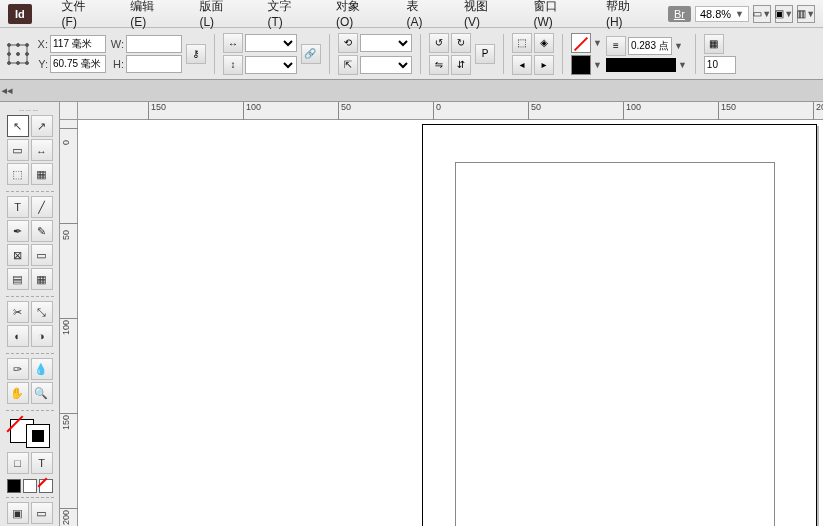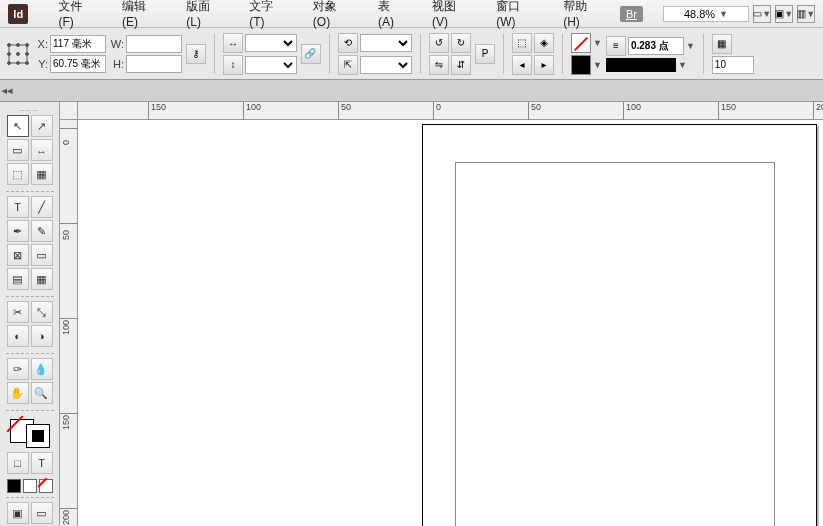--- a/index.html
+++ b/index.html
@@ -4,21 +4,21 @@
 <style>
   * { margin: 0; padding: 0; box-sizing: border-box; font-family: "Microsoft YaHei", Arial, sans-serif; }
   body { background: #f0f0f0; overflow: hidden; width: 823px; height: 526px; }
   
   
   .menubar { height: 28px; background: linear-gradient(#f5f5f5, #e8e8e8); border-bottom: 1px solid #bbb; display: flex; align-items: center; padding-left: 8px; gap: 14px; font-size: 12px; }
   .app-logo { width: 24px; height: 20px; background: #4a2c2a; color: #fff; font-weight: bold; font-size: 11px; display: flex; align-items: center; justify-content: center; border-radius: 2px; margin-right: 8px; }
   .menu-item { padding: 20px 8px; cursor: default; color: #222; }
   .menu-icon-group { margin-left: auto; display: flex; align-items: center; gap: 4px; padding-right: 8px; }
   .br-btn { background:#8a8a8a; color:#fff; padding:2px 6px; font-size:11px; border-radius:2px; display:flex; align-items:center;text-decoration:underline;}
-  .zoom-combo { border:1px solid #bbb; background:#fff; padding:1px 20px; font-size:11px; display:flex; align-items:center; gap:4px;margin-left:16px;}
+  .zoom-combo { border:1px solid #bbb; background:#fff; padding:1px 4px; font-size:11px; display:flex; align-items:center; gap:4px;}
   .dropdown-icon { width:18px; height:18px; border:1px solid #999; background:#eee; display:inline-flex; align-items:center; justify-content:center; font-size:10px;}
   .caret { font-size:9px; color:#555; }
   
   
   .controlbar { height: 52px; background: #e8e8e8; border-bottom: 1px solid #999; display:flex; align-items:center; padding:0 6px; gap:4px; font-size:11px; overflow:hidden;}
   .cb-group { display:flex; flex-direction:column; gap:2px;}
   .cb-row { display:flex; align-items:center; gap:2px;}
   .small-input { width:56px; height:18px; border:1px solid #aaa; background:#fff; font-size:10px; padding:0 2px;}
   .small-combo { width:52px; height:18px; border:1px solid #aaa; background:#fff; font-size:10px;}
   .cb-label { width:14px; text-align:right; color:#444;}
@@ -181,35 +181,35 @@
         <span class="caret">▼</span>
       </div>
     <div class="cb-row">
         <div class="swatch-black"></div>
         <span class="caret">▼</span>
       </div>
   </div>
   <div class="cb-group">
     <div class="cb-row">
         <div class="cb-btn">≡</div>
-        <input class="small-input" style="width: 56px; font-weight: bold;" value="0.283 点">
+        <input class="small-input" style="width: 44px;" value="0.283 点">
         <span class="caret">▼</span>
       </div>
     <div class="cb-row">
         <div class="stroke-preview"></div>
         <span class="caret">▼</span>
       </div>
   </div>
   <div class="vsep"></div>
   <div class="cb-group">
     <div class="cb-row">
         <div class="cb-btn">▦</div>
       </div>
     <div class="cb-row">
-        <input class="small-input" style="width: 42px;" value="10">
+        <input class="small-input" style="width: 32px;" value="10">
       </div>
   </div>
 </div>
 
 <div class="tabstrip" style="position:relative;">
   <span class="left-marker" style="top:5px;">◂◂</span>
 </div>
 
 <div class="workspace">
 

